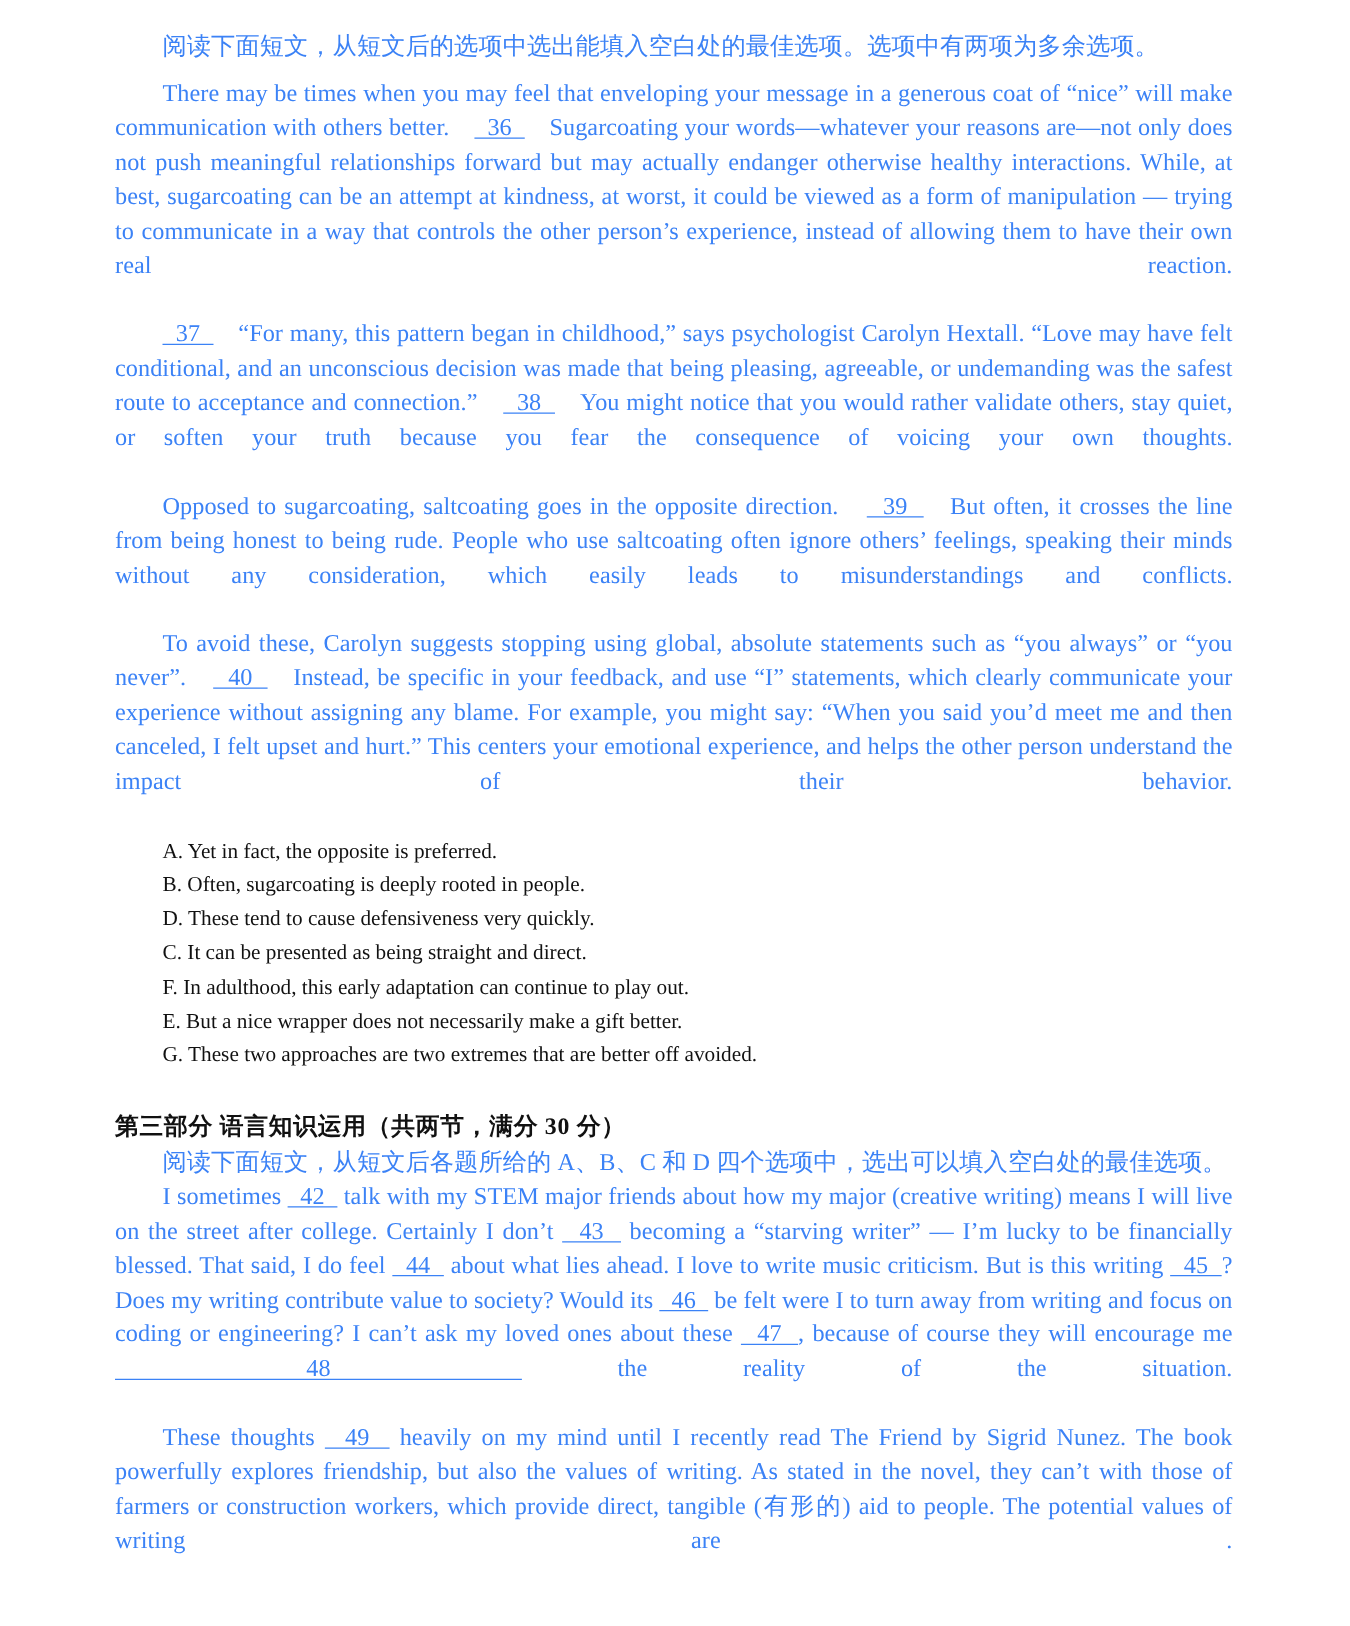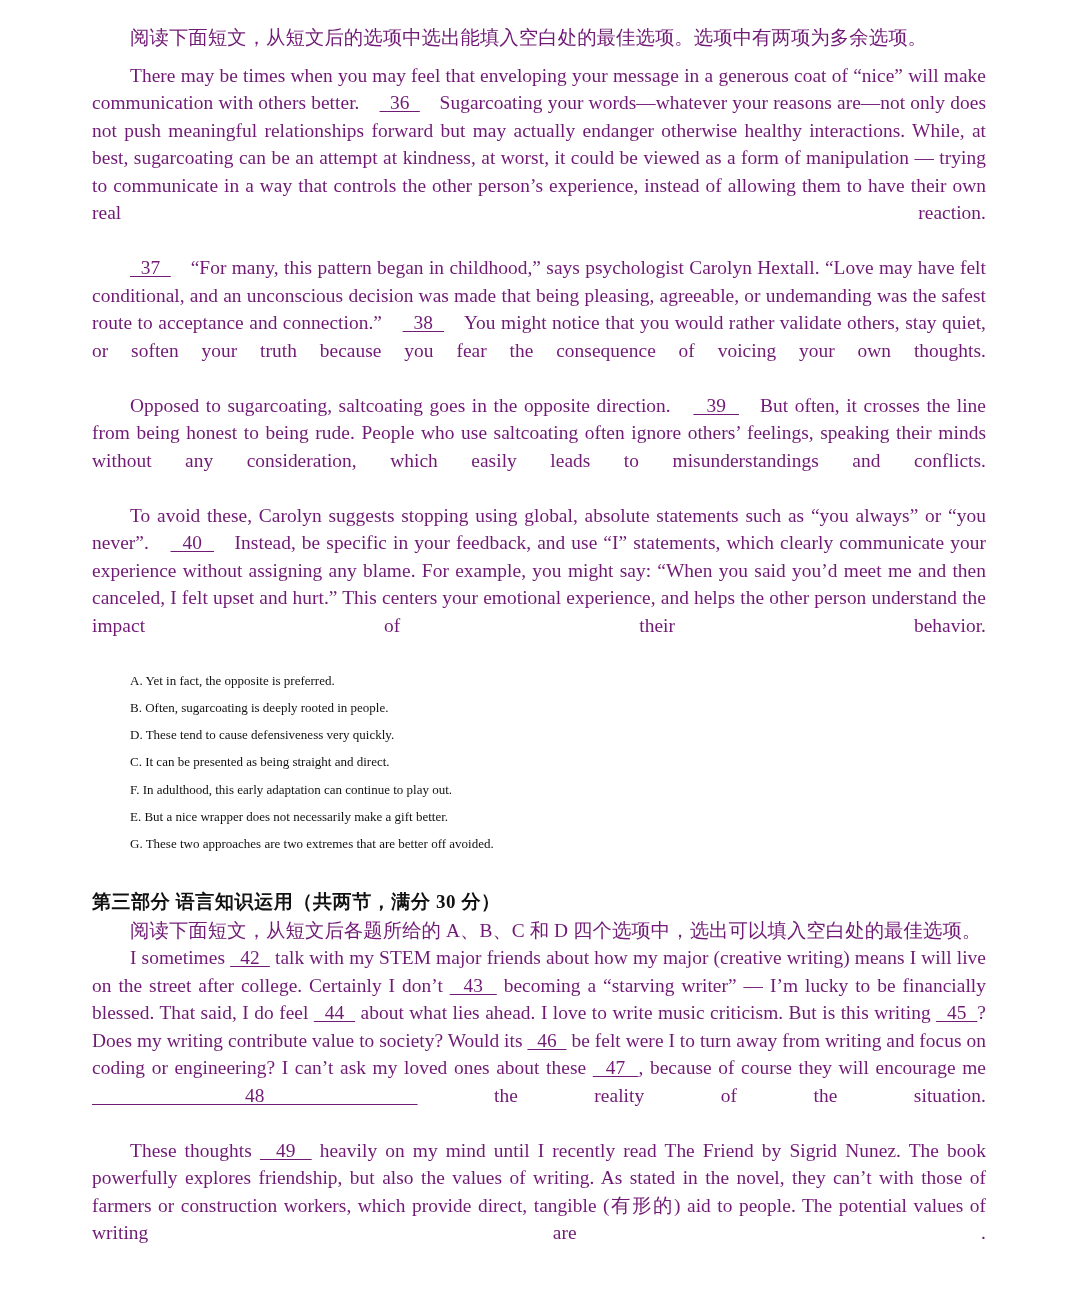--- a/index.html
+++ b/index.html
@@ -32,21 +32,21 @@
     width: 894px;
   }
   
   .p {
     font-size: 19.4px;
     line-height: 27.5px;
     text-align: justify;
     text-justify: inter-word;
     margin: 0;
     padding: 0;
-    color: #701a75;
+    color: #3b82f6;
     letter-spacing: 0.05px;
   }
   .p.indent { text-indent: 38px; }
   
   .p::after {
     content: "";
     display: inline-block;
     width: 100%;
   }
   .p.nojust { text-align: left; }
@@ -65,21 +65,21 @@
   }
   .part-head {
     font-size: 19px;
     font-weight: bold;
     line-height: 31px;
     margin: 0;
     text-align: left;
     letter-spacing: 0.6px;
   }
   .opt {
-    font-size: 13px;
+    font-size: 17px;
     line-height: 27.3px;
     margin: 0;
     text-indent: 38px;
     text-align: left;
   }
   .blank {
     white-space: pre;
   }
   .it { }
   .gap-sm { height: 10px; }

